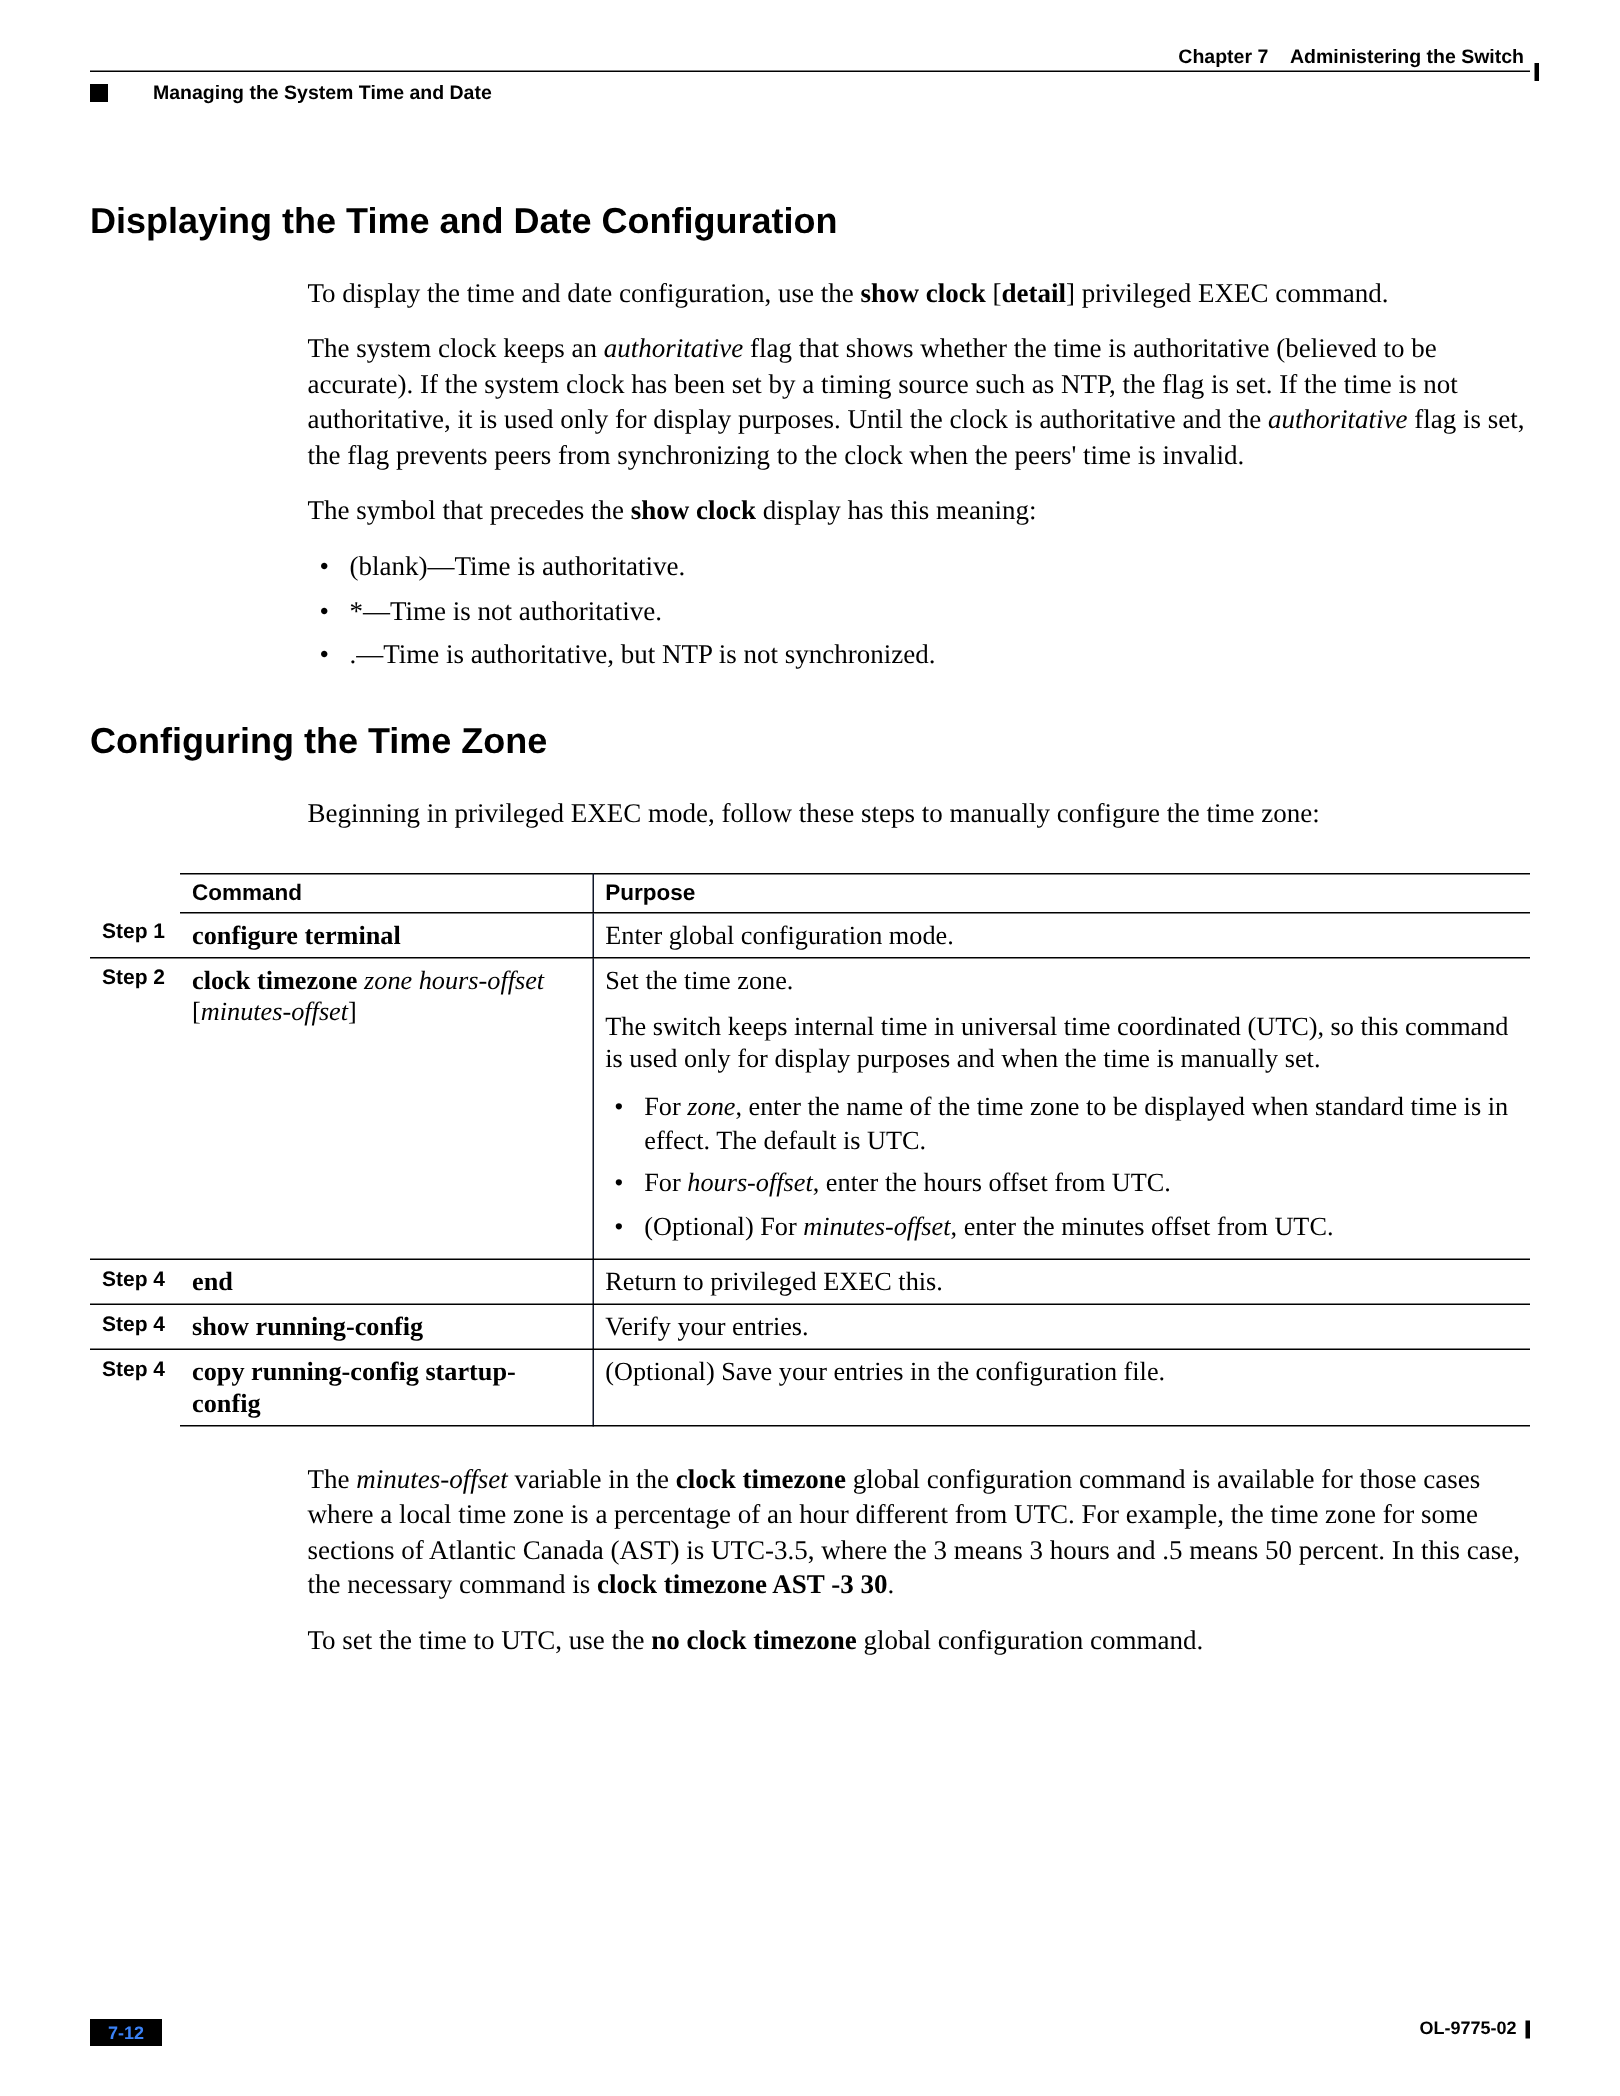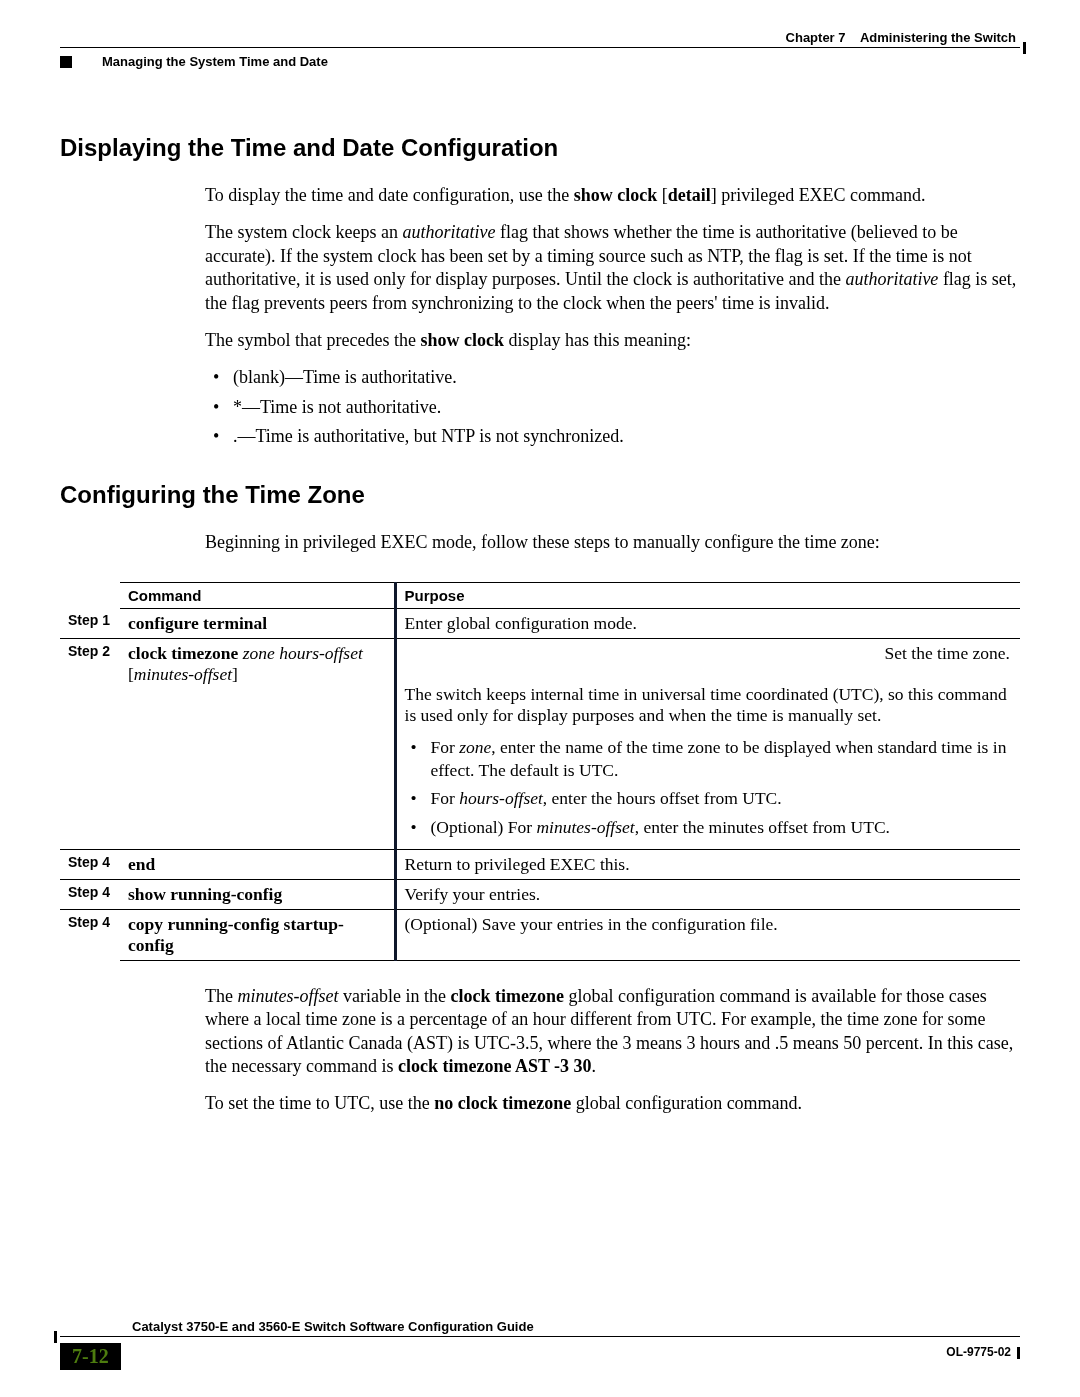--- a/index.html
+++ b/index.html
@@ -102,21 +102,21 @@
       padding: 4px 10px 4px 8px;
       font-size: 17.5px;
     }
     th {
       font-family: Arial, Helvetica, sans-serif;
       font-size: 15px;
       font-weight: bold;
       border-top: 1.5px solid #000;
       border-bottom: 1px solid #000;
     }
-    th.cmd, td.cmd { border-right: 3px solid #0f172a; width: 275px; }
+    th.cmd, td.cmd { border-right: 1px solid #0f172a; width: 275px; }
     th.purpose, td.purpose { }
     td.step {
       font-family: Arial, Helvetica, sans-serif;
       font-size: 14px;
       font-weight: bold;
       width: 60px;
       white-space: nowrap;
     }
     tr.body-row td { border-bottom: 1px solid #000; }
     tr.last-row td { border-bottom: 1.5px solid #000; }
@@ -157,23 +157,23 @@
       font-weight: bold;
     }
     .footer-row {
       margin-top: 6px;
       position: relative;
       height: 24px;
     }
     .page-badge {
       display: inline-block;
       background: #000;
-      color: #4d7c0f;
-      font-family: Liberation Serif, serif;
-      font-size: 20px;
+      color: #3b82f6;
+      font-family: Liberation Sans, sans-serif;
+      font-size: 12px;
       font-weight: bold;
       padding: 2px 12px;
     }
     .doc-id {
       position: absolute;
       right: 0;
       top: 2px;
       font-family: Arial, Helvetica, sans-serif;
       font-size: 12px;
       font-weight: bold;
@@ -241,21 +241,21 @@
           <td class="cmd"><span class="cmd-bold">configure terminal</span></td>
           <td class="purpose">Enter global configuration mode.</td>
         </tr>
         <tr class="body-row">
           <td class="step">Step 2</td>
           <td class="cmd">
             <span class="cmd-bold">clock timezone</span><span class="cmd-ital"> zone hours-offset</span><br>
             <span>[</span><span class="cmd-ital">minutes-offset</span><span>]</span>
           </td>
           <td class="purpose">
-            <div style="margin-bottom:20px;text-align:right;">Set the time zone.</div>
+            <div style="margin-bottom:10px;">Set the time zone.</div>
             <div>The switch keeps internal time in universal time coordinated (UTC), so this command is used only for display purposes and when the time is manually set.</div>
             <ul class="inner-bullets">
               <li><span>For </span><i>zone</i><span>, enter the name of the time zone to be displayed when standard time is in effect. The default is UTC.</span></li>
               <li><span>For </span><i>hours-offset</i><span>, enter the hours offset from UTC.</span></li>
               <li><span>(Optional) For </span><i>minutes-offset</i><span>, enter the minutes offset from UTC.</span></li>
             </ul>
           </td>
         </tr>
         <tr class="body-row">
           <td class="step">Step 4</td>
@@ -281,23 +281,19 @@
         <span>The </span><i>minutes-offset</i><span> variable in the </span><b>clock timezone</b><span> global configuration command is available for those cases where a local time zone is a percentage of an hour different from UTC. For example, the time zone for some sections of Atlantic Canada (AST) is UTC-3.5, where the 3 means 3 hours and .5 means 50 percent. In this case, the necessary command is </span><b>clock timezone AST -3 30</b><span>.</span>
       </p>
       <p>
         <span>To set the time to UTC, use the </span><b>no clock timezone</b><span> global configuration command.</span>
       </p>
     </div>
   </div>
 </div>
 
 <div class="footer">
-  <div class="footer-title-line">
-    <div class="footer-marker"></div>
-    <div class="footer-title">Catalyst 3750-E and 3560-E Switch Software Configuration Guide</div>
-  </div>
   <div class="footer-row">
     <span class="page-badge">7-12</span>
     <span class="doc-id">
       <span>OL-9775-02</span><span class="doc-id-bar"></span>
     </span>
   </div>
 </div>
 
 </body></html>

